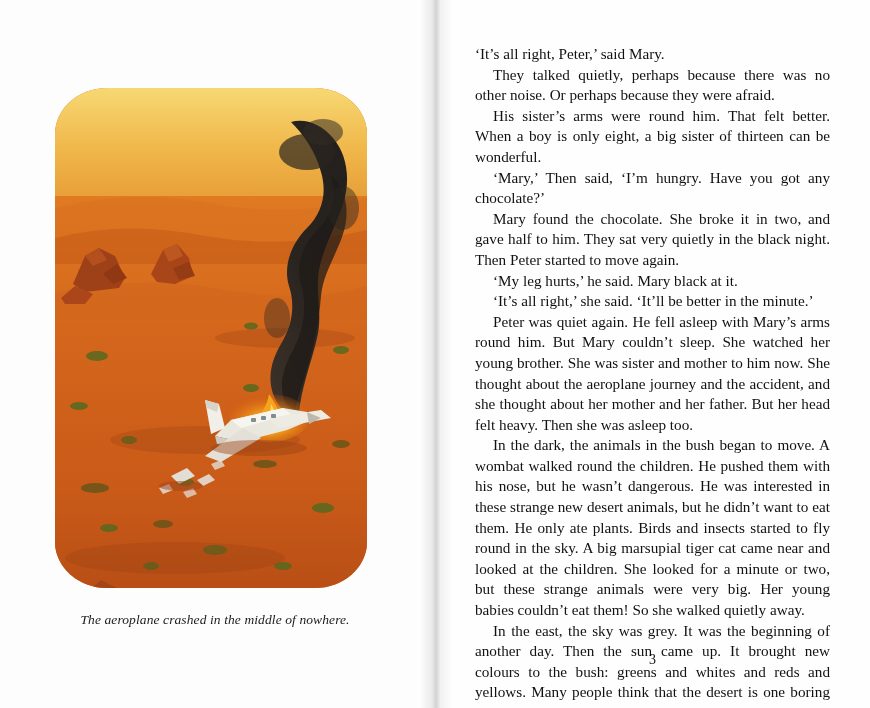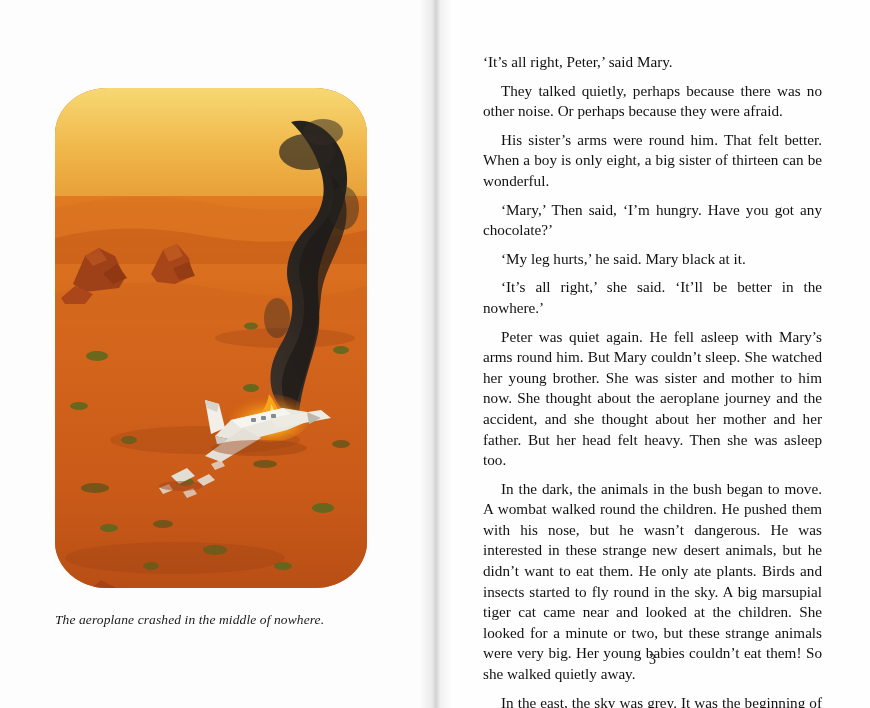--- a/index.html
+++ b/index.html
@@ -64,36 +64,36 @@
     inset: 0;
     border-radius: 52px / 46px;
     overflow: hidden;
     background: #d4661f;
   }
   .caption {
     position: absolute;
     left: 55px;
     top: 612px;
     width: 320px;
-    text-align: left;
+    text-align: center;
     font-style: italic;
     font-size: 13.5px;
     color: #1a1a1a;
     letter-spacing: 0.1px;
   }
 
   
   .textcol {
     position: absolute;
     left: 40px;
     top: 44px;
     width: 355px;
   }
   .textcol p {
-    margin: 8px;
+    margin: 0;
     text-align: justify;
     text-justify: inter-word;
     font-size: 15.2px;
     line-height: 20.6px;
     text-indent: 18px;
     hyphens: auto;
   }
   .textcol p.noindent {
     text-indent: 0;
   }
@@ -270,22 +270,23 @@
   </div>
 
   <div class="gutter"></div>
 
   <div class="page page-right">
     <div class="textcol">
       <p class="noindent">‘It’s all right, Peter,’ said Mary.</p>
       <p>They talked quietly, perhaps because there was no other noise. Or perhaps because they were afraid.</p>
       <p>His sister’s arms were round him. That felt better. When a boy is only eight, a big sister of thirteen can be wonderful.</p>
       <p>‘Mary,’ Then said, ‘I’m hungry. Have you got any chocolate?’</p>
+      <p>Mary found the chocolate. She broke it in two, and gave half to him. They sat very quietly in the black night. Then Peter started to move again.</p>
       <p>‘My leg hurts,’ he said. Mary black at it.</p>
-      <p>‘It’s all right,’ she said. ‘It’ll be better in the nowhere.’</p>
+      <p>‘It’s all right,’ she said. ‘It’ll be better in the minute.’</p>
       <p>Peter was quiet again. He fell asleep with Mary’s arms round him. But Mary couldn’t sleep. She watched her young brother. She was sister and mother to him now. She thought about the aeroplane journey and the accident, and she thought about her mother and her father. But her head felt heavy. Then she was asleep too.</p>
       <p>In the dark, the animals in the bush began to move. A wombat walked round the children. He pushed them with his nose, but he wasn’t dangerous. He was interested in these strange new desert animals, but he didn’t want to eat them. He only ate plants. Birds and insects started to fly round in the sky. A big marsupial tiger cat came near and looked at the children. She looked for a minute or two, but these strange animals were very big. Her young babies couldn’t eat them! So she walked quietly away.</p>
       <p>In the east, the sky was grey. It was the beginning of another day. Then the sun came up. It brought new colours to the bush: greens and whites and reds and yellows. Many people think that the desert is one boring colour. They think there are no plants. But here in the Australian desert there were beautiful plants in many different colours.</p>
 
     </div>
     <div class="folio">3</div>
   </div>
 
 </div>
 

